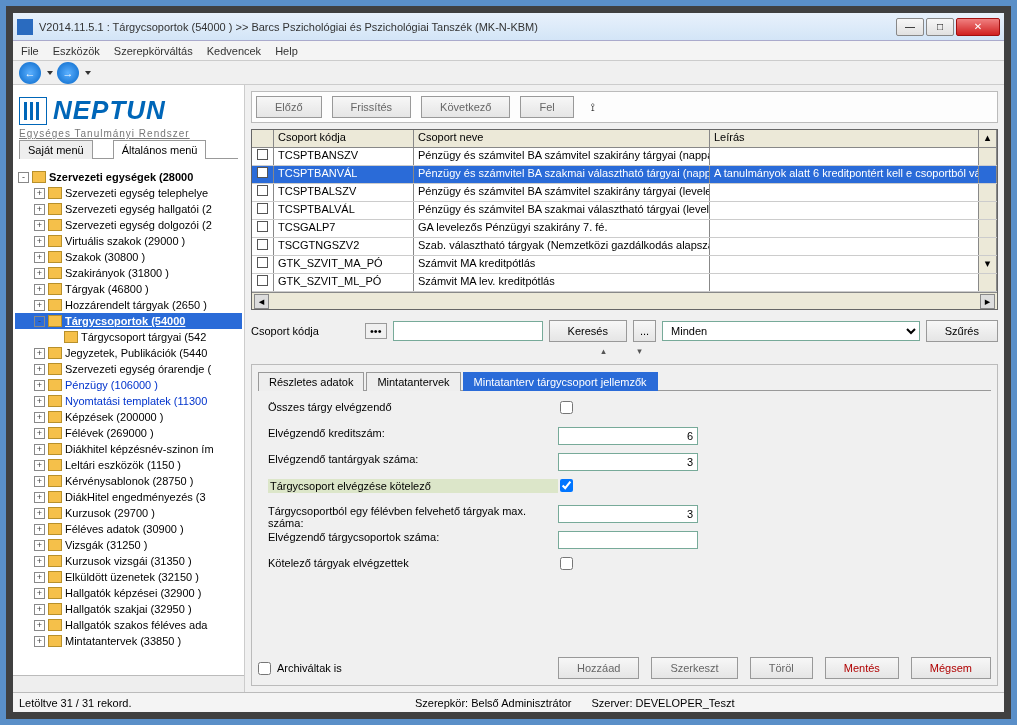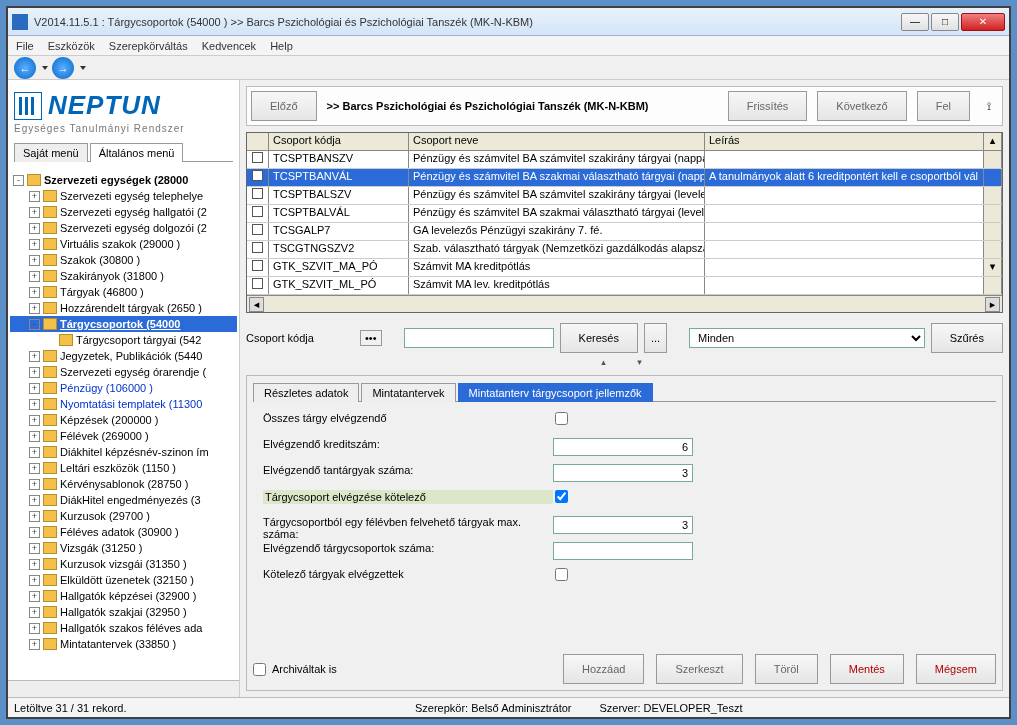--- a/index.html
+++ b/index.html
@@ -1,87 +1,87 @@
 <!DOCTYPE html>
 <html><head>
 <meta charset="utf-8">
 <style>
 * { box-sizing: border-box; margin: 0; padding: 0; font-family: "Segoe UI", Tahoma, sans-serif; font-size: 11px; }
 body { background: #5a8fc8; padding: 6px; width: 1017px; height: 725px; overflow: hidden; }
-.window { background: #f0f0f0; border: 2px solid #404040; height: 713px; display: flex; flex-direction: column; }
+.window { background: #f0f0f0; border: 7px solid #404040; height: 713px; display: flex; flex-direction: column; }
 .titlebar { height: 28px; background: linear-gradient(#e8f1fb, #d3e5f7); display: flex; align-items: center; padding: 0 4px; border-bottom: 1px solid #aac; }
 .titlebar .icon { width: 16px; height: 16px; background: #2a6bbf; margin-right: 6px; display: inline-block; }
 .titlebar .title { flex: 1; color: #333; }
 .titlebar .winbtns { display: flex; gap: 2px; }
 .winbtn { width: 28px; height: 18px; background: linear-gradient(#f7f7f7,#e1e1e1); border: 1px solid #888; border-radius: 2px; display: flex; align-items: center; justify-content: center; font-size: 10px; }
 .winbtn.close { background: linear-gradient(#f08080,#d02020); color: #fff; border-color: #a01010; width: 44px; }
 .menubar { height: 20px; display: flex; align-items: center; gap: 14px; padding: 0 8px; background: #f4f4f4; border-bottom: 1px solid #ccc; }
 .menubar span { color: #333; }
 .navrow { height: 24px; display: flex; align-items: center; gap: 4px; padding: 2px 6px; border-bottom: 1px solid #ccc; }
 .navcircle { width: 22px; height: 22px; border-radius: 50%; background: radial-gradient(#5bb0ff,#0566c8); display: flex; align-items: center; justify-content: center; color: #fff; font-weight: bold; }
 .navdd { width: 0; height: 0; border-left: 3px solid transparent; border-right: 3px solid transparent; border-top: 4px solid #333; margin-left: 2px; }
 .content { flex: 1; display: flex; overflow: hidden; }
 .left { width: 232px; display: flex; flex-direction: column; border-right: 1px solid #ccc; background: #fff; }
 .logo-area { padding: 10px 6px 6px 6px; }
 .logo-text { color: #0066b8; font-size: 26px; font-weight: 800; letter-spacing: 1px; font-style: italic; }
-.logo-sub { color: #777; font-size: 10px; letter-spacing: 1px; margin-top: 2px; }
-.tabs { display: flex; margin-top: 8px; border-bottom: 1px solid #999; }
+.logo-sub { color: #777; font-size: 10px; letter-spacing: 1px; margin-top: 2px; text-decoration: underline; }
+.tabs { display: flex; border-bottom: 1px solid #999; gap: 18px; }
 .tab { padding: 3px 8px; border: 1px solid #999; border-bottom: none; background: #eee; margin-right: 2px; position: relative; top: 1px; }
 .tab.active { background: #fff; }
 .tree { flex: 1; overflow: auto; padding: 4px 2px; }
 .tree-row { display: flex; align-items: center; height: 16px; white-space: nowrap; }
 .tree-row .expander { width: 11px; height: 11px; border: 1px solid #888; margin: 0 3px; text-align: center; line-height: 9px; font-size: 9px; color: #444; flex-shrink: 0; }
 .tree-row .noexp { width: 17px; flex-shrink: 0; }
 .tree-row .ticon { width: 14px; height: 12px; background: #f5c04a; border: 1px solid #b8902a; margin-right: 3px; flex-shrink: 0; }
 .tree-row .label { color: #000; }
 .tree-row.bold .label { font-weight: bold; }
 .tree-row.blue .label { color: #0033cc; }
 .tree-row.sel { background: #2a6bd8; color: #fff; }
 .tree-row.sel .label { color: #fff; text-decoration: underline; }
 .left-scroll { height: 17px; background: #eee; border-top: 1px solid #bbb; position: relative; }
 .right { flex: 1; display: flex; flex-direction: column; overflow: hidden; }
 .right-top { padding: 6px; }
 .header-row { display: flex; align-items: center; gap: 10px; border: 1px solid #bbb; background: #fdfdfd; padding: 4px; }
-.btnbox { border: 1px solid #999; background: linear-gradient(#f7f7f7,#e5e5e5); padding: 2px 18px; height: 30px; display: flex; align-items: center; color: #666; }
+.btnbox { border: 1px solid #999; background: linear-gradient(#f7f7f7,#e5e5e5); padding: 2px 18px; height: 22px; display: flex; align-items: center; color: #666; }
 .btnbox.enabled { color: #000; }
 .btnbox.red { color: #b00000; }
 .header-title { font-weight: bold; flex: 1; }
 .pin { width: 18px; text-align: center; }
 .grid-wrap { border: 1px solid #666; margin-top: 6px; }
 .grid-head, .grid-row { display: flex; }
 .grid-head { background: #ece9d8; border-bottom: 1px solid #888; }
 .gc { border-right: 1px solid #888; padding: 1px 4px; height: 17px; overflow: hidden; white-space: nowrap; }
 .gc.chk { width: 22px; text-align: center; }
 .gc1 { width: 140px; }
 .gc2 { width: 296px; }
 .gc3 { flex: 1; }
 .gc.cap { width: 18px; text-align: center; background: #ece9d8; }
 .grid-row { background: #fff; border-bottom: 1px solid #ccc; }
 .grid-row.sel .gc { background: #2a6bd8; color: #fff; }
 .grid-row.sel .gc.chk { background: #2a6bd8; }
 .grid-scrollrow { height: 17px; background: #ece9d8; display: flex; justify-content: space-between; align-items: center; padding: 0 2px; border-top: 1px solid #888; }
 .arrowbtn { width: 15px; height: 15px; background: #ddd; border: 1px solid #888; text-align: center; line-height: 13px; }
 .search-row { display: flex; align-items: center; gap: 6px; margin-top: 10px; }
 .search-row .lbl { width: 108px; }
-.input { border: 1px solid #7a9; height: 20px; padding: 0 4px; background: #fff; margin-left: 16px; }
+.input { border: 1px solid #7a9; height: 20px; padding: 0 4px; background: #fff; }
 .select { flex: 1; }
 .split-arrows { text-align: center; font-size: 9px; color: #555; letter-spacing: 6px; margin: 4px 0 2px 0; }
 .detail-panel { flex: 1; border: 1px solid #bbb; margin: 0 6px 6px 6px; display: flex; flex-direction: column; padding: 6px; overflow: hidden; }
 .dtabs { display: flex; border-bottom: 1px solid #999; }
 .dtab { padding: 3px 10px; border: 1px solid #999; border-bottom: none; background: #eee; margin-right: 2px; position: relative; top: 1px; }
 .dtab.active { background: #2a6bd8; color: #fff; border-color: #2a6bd8; }
 .form { padding: 10px 10px; flex: 1; }
 .frow { display: flex; align-items: flex-start; height: 26px; }
 .frow .flabel { width: 290px; }
 .frow input[type=text] { width: 140px; height: 18px; text-align: right; padding-right: 4px; border: 1px solid #7a9; }
 .frow input[type=checkbox] { margin-left: 2px; }
 .bottom-btns { display: flex; align-items: center; gap: 12px; padding: 4px 0 0 0; }
 .bottom-btns .spacer { flex: 1; }
 .chkline { display: flex; align-items: center; gap: 6px; }
-.status { height: 20px; background: #f4f4f4; border-top: 1px solid #bbb; display: flex; align-items: center; padding: 0 6px; gap: 28px; }
+.status { height: 20px; background: #f4f4f4; border-top: 1px solid #bbb; display: flex; align-items: center; padding: 0 6px; gap: 20px; }
 .chkbox { width: 11px; height: 11px; border: 1px solid #555; display: inline-block; background: #fff; }
 </style>
 </head>
 <body>
 
 <div class="window">
 
   <div class="titlebar">
     <span class="icon"></span>
     <span class="title">V2014.11.5.1 : Tárgycsoportok (54000 )  &gt;&gt; Barcs Pszichológiai és Pszichológiai Tanszék (MK-N-KBM)</span>
@@ -274,21 +274,20 @@
             <span class="label">Mintatantervek (33850 )</span>
           </div>
         </div>
       <div class="left-scroll"></div>
     </div>
 
     <div class="right">
       <div class="right-top">
         <div class="header-row">
           <div class="btnbox">Előző</div>
-          <div class="header-title">&gt;&gt; Barcs Pszichológiai és Pszichológiai Tanszék (MK-N-KBM)</div>
           <div class="btnbox">Frissítés</div>
           <div class="btnbox">Következő</div>
           <div class="btnbox">Fel</div>
           <div class="pin">⟟</div>
         </div>
 
         <div class="grid-wrap">
           <div class="grid-head">
             <div class="gc chk"></div>
             <div class="gc gc1">Csoport kódja</div>

